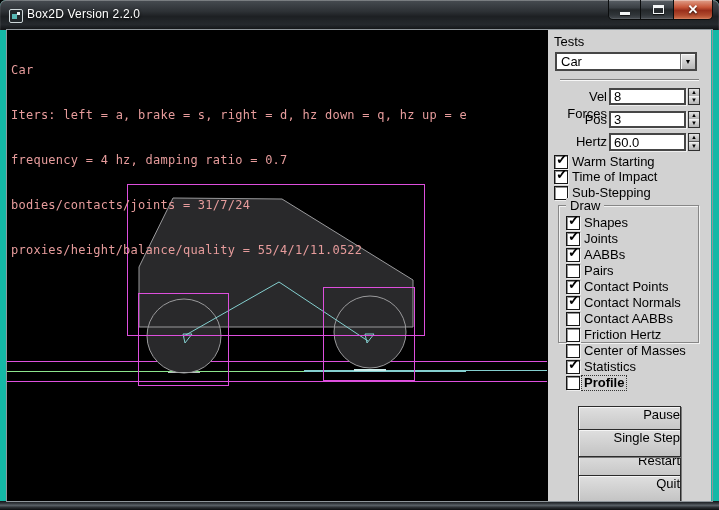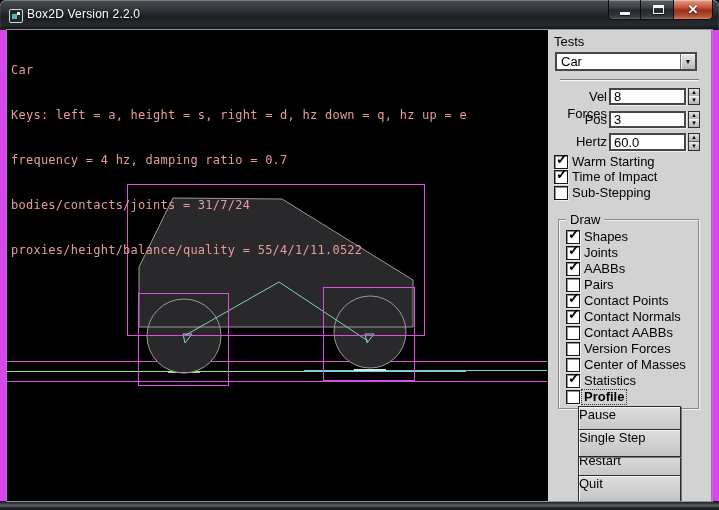--- a/index.html
+++ b/index.html
@@ -1,20 +1,20 @@
 <!DOCTYPE html>
 <html><head>
 <meta charset="utf-8">
 <style>
   html,body { margin:0; padding:0; }
   body {
     width:719px; height:510px; position:relative; overflow:hidden;
     background:#000; font-family:"Liberation Sans", sans-serif;
   }
-  .window { position:absolute; inset:0; background:#d946ef; border-radius:6px 6px 0 0; }
+  .window { position:absolute; inset:0; background:#14b8a6; border-radius:6px 6px 0 0; }
 
   
   .titlebar {
     position:absolute; left:0; top:0; right:0; height:30px;
     border-radius:6px 6px 0 0;
     background:linear-gradient(180deg,#474c52 0%,#2d3135 38%,#1d2023 55%,#25292d 82%,#101214 100%);
     box-shadow: inset 0 1px 0 rgba(255,255,255,.28), inset 1px 0 0 rgba(255,255,255,.07), inset -1px 0 0 rgba(255,255,255,.07);
   }
   .app-icon { position:absolute; left:9px; top:9px; width:12px; height:12px;
     background:#22282b; border:1px solid #cfd8da; border-radius:2px; }
@@ -77,29 +77,29 @@
   .spin-up { top:0; border-bottom:1px solid #5a5a5a; }
   .spin-down { bottom:0; border-top:1px solid #f2f2f2; }
 
   .cbrow { position:absolute; height:14px; white-space:nowrap; }
   .cb { position:absolute; left:0; top:0; width:12px; height:12px; background:#fff;
     border:1px solid #161616; box-shadow:1px 1px 0 #efefef, inset 1px 1px 0 #909090; }
   .cbmark { position:absolute; left:1px; top:-5px; font-size:14px; font-weight:bold; color:#000; }
   .cblabel { position:absolute; left:18px; top:0; line-height:14px; }
   .cblabel.focused { outline:1px dotted #333; padding:0 2px; margin-left:-2px;font-weight:bold; }
 
-  .group { position:absolute; left:10px; top:189px; width:141px; height:190px;
+  .group { position:absolute; left:10px; top:175px; width:141px; height:138px;
     box-sizing:border-box; border:1px solid #878787;
     box-shadow:inset 1px 1px 0 #f2f2f2, 1px 1px 0 #f2f2f2; }
   .group-title { position:absolute; left:7px; top:-8px; background:#D2D2D2; padding:0 4px; line-height:15px; }
 
   .pbtn { position:absolute; left:30px; width:103px; height:28px; box-sizing:border-box;
     background:linear-gradient(180deg,#dfdfdf,#c3c3c3); border:1px solid #2b2b2b;
     box-shadow:1px 1px 0 #787878, inset 1px 1px 0 #f5f5f5;
-    text-align:left; line-height:16px; cursor:default; }
+    text-align:right; line-height:16px; cursor:default; }
 </style>
 </head>
 <body>
 
 <div class="window">
 
   <div class="titlebar">
     <span class="app-icon">
       <span class="app-icon-inner"></span>
       <span class="app-icon-dot"></span>
@@ -150,21 +150,21 @@
       </g>
 
       <g fill="none" stroke="#DD4FDD">
         <rect x="127.5" y="184.5" width="297" height="151"></rect>
         <rect x="138.5" y="293.5" width="90" height="92"></rect>
         <rect x="323.5" y="287.5" width="91" height="93"></rect>
       </g>
     </svg>
     <div class="overlay">
       <div>Car</div>
-      <div>Keys: left = a, height = s, right = d, hz down = q, hz up = e</div>
+      <div>Iters: left = a, brake = s, right = d, hz down = q, hz up = e</div>
       <div>frequency = 4 hz, damping ratio = 0.7</div>
       <div>bodies/contacts/joints = 31/7/24</div>
       <div>proxies/height/balance/quality = 55/4/1/11.0522</div>
     </div>
   </div>
 
   <div class="panel">
     <div class="tests-label">Tests</div>
 
     <div class="combo">
@@ -258,21 +258,21 @@
       <div class="cbrow" style="left:7px;top:106px;">
         <span class="cb">
             <span class="cbmark"></span>
           </span>
         <span class="cblabel">Contact AABBs</span>
       </div>
       <div class="cbrow" style="left:7px;top:122px;">
         <span class="cb">
             <span class="cbmark"></span>
           </span>
-        <span class="cblabel">Version Forces</span>
+        <span class="cblabel">Friction Hertz</span>
       </div>
       <div class="cbrow" style="left:7px;top:138px;">
         <span class="cb">
             <span class="cbmark"></span>
           </span>
         <span class="cblabel">Center of Masses</span>
       </div>
       <div class="cbrow" style="left:7px;top:154px;">
         <span class="cb">
             <span class="cbmark">✓</span>

